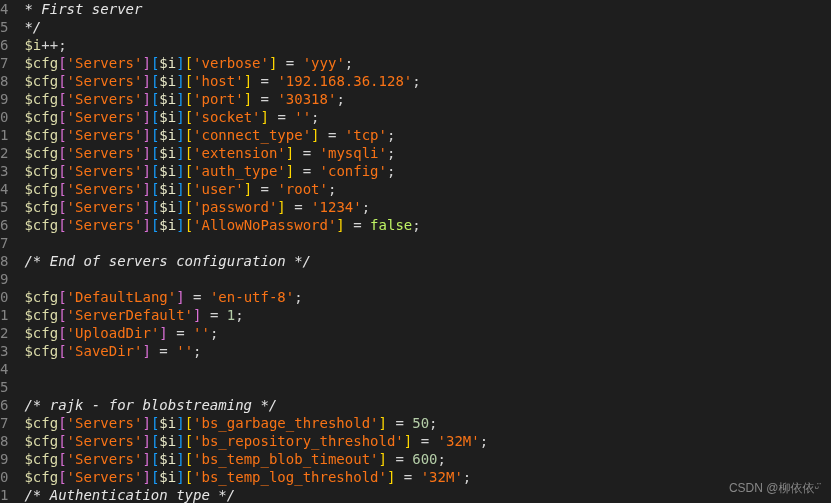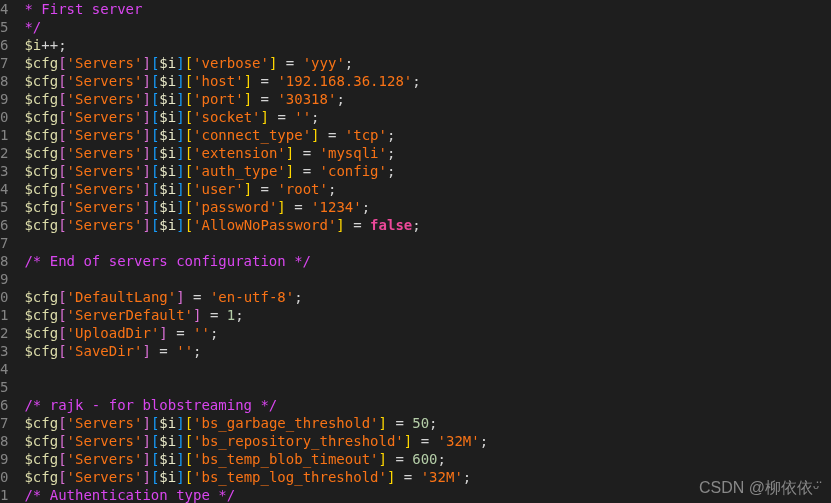--- a/index.html
+++ b/index.html
@@ -20,36 +20,36 @@
   color: #858585;
   padding-right: 8px;
   user-select: none;
   flex-shrink: 0;
 }
 .code {
   flex: 1;
   white-space: pre;
 }
 .line { height: 18px; }
-.comment { color: #d946ef; }
+.comment { color: #e5e5e5; font-style: italic; }
 .var { color: #dcdcaa; }
 .varpale { color: #e8e8c8; }
 .br { color: #da70d6; }
 .br2 { color: #179fff; }
 .br3 { color: #ffd700; }
 .str { color: #f97316; }
 .num { color: #b5cea8; }
 .op { color: #d4d4d4; }
-.kw { color: #ec4899; font-weight: bold; }
+.kw { color: #bef264; }
 .watermark {
   position: absolute;
   right: 12px;
   bottom: 6px;
   color: #888;
-  font-size: 16px;
+  font-size: 12px;
   font-family: sans-serif;
 }
 </style>
 </head>
 <body>
 
 <div class="gutter">
     <div class="line">4</div>
     <div class="line">5</div>
     <div class="line">6</div>

